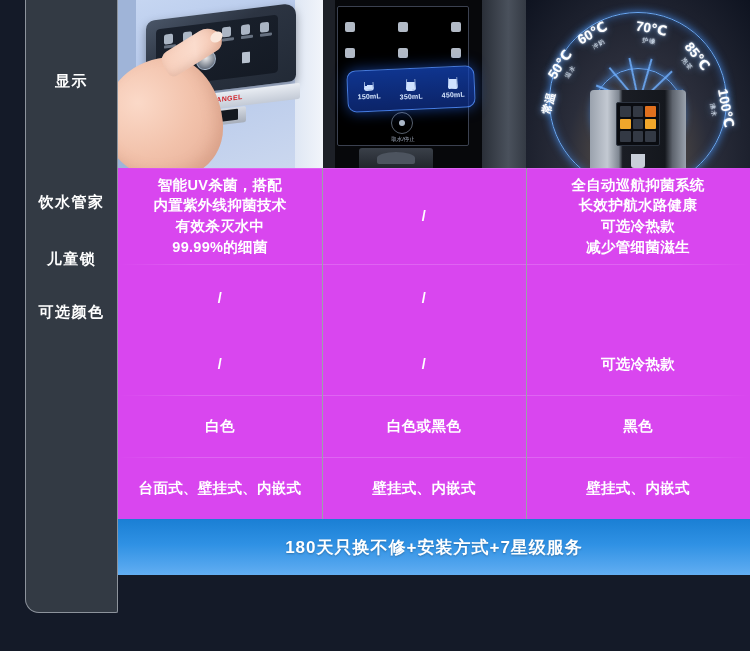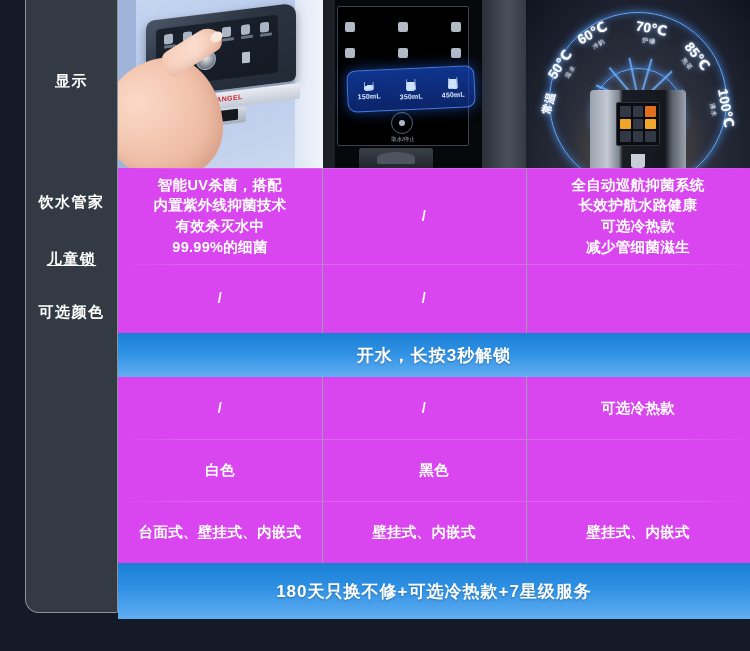--- a/index.html
+++ b/index.html
@@ -335,21 +335,21 @@
   }
 </style>
 </head>
 <body>
 
 <div id="page">
 
   <div id="label-col">
     <div class="label-cell" style="height:174px;">显示</div>
     <div class="label-cell" style="height:69px;">饮水管家</div>
-    <div class="label-cell" style="height:44px;text-decoration:underline;">儿童锁</div>
+    <div class="label-cell" style="height:44px;">儿童锁</div>
     <div class="label-cell" style="height:62px;">可选颜色</div>
   </div>
 
   <div id="content">
 
     <div class="row media" style="height:168px;">
       <div class="vdiv v1"></div>
       <div class="vdiv v2"></div>
     </div>
 
@@ -383,23 +383,20 @@
       <div class="vdiv v1"></div>
       <div class="vdiv v2"></div>
       <div class="cell c1">
         <span>/</span>
       </div>
       <div class="cell c2">
         <span>/</span>
       </div>
     </div>
 
-    <div class="row blue" style="height:44px;">
-      <div class="cell-wide">开水，长按3秒解锁</div>
-    </div>
 
     <div class="row dark" style="height:62px;">
       <div class="vdiv v1"></div>
       <div class="vdiv v2"></div>
       <div class="cell c1">
         <span>/</span>
       </div>
       <div class="cell c2">
         <span>/</span>
       </div>
@@ -408,20 +405,23 @@
       </div>
     </div>
 
     <div class="row dark" style="height:62px;">
       <div class="hsep"></div>
       <div class="vdiv v1"></div>
       <div class="vdiv v2"></div>
       <div class="cell c1">
         <span>白色</span>
       </div>
+      <div class="cell c2">
+        <span>白色或黑色</span>
+      </div>
       <div class="cell c3">
         <span>黑色</span>
       </div>
     </div>
 
     <div class="row dark" style="height:62px;">
       <div class="hsep"></div>
       <div class="vdiv v1"></div>
       <div class="vdiv v2"></div>
       <div class="cell c1">
@@ -429,21 +429,21 @@
       </div>
       <div class="cell c2">
         <span>壁挂式、内嵌式</span>
       </div>
       <div class="cell c3">
         <span>壁挂式、内嵌式</span>
       </div>
     </div>
 
     <div class="row blue" style="height:56px;">
-      <div class="cell-wide">180天只换不修+可选冷热款+7星级服务</div>
+      <div class="cell-wide">180天只换不修+安装方式+7星级服务</div>
     </div>
 
   </div>
 
   <div id="media-row">
 
     <div class="photo p1">
       <div class="p1-bg"></div>
       <div class="p1-wallL"></div>
       <div class="p1-wallR"></div>

